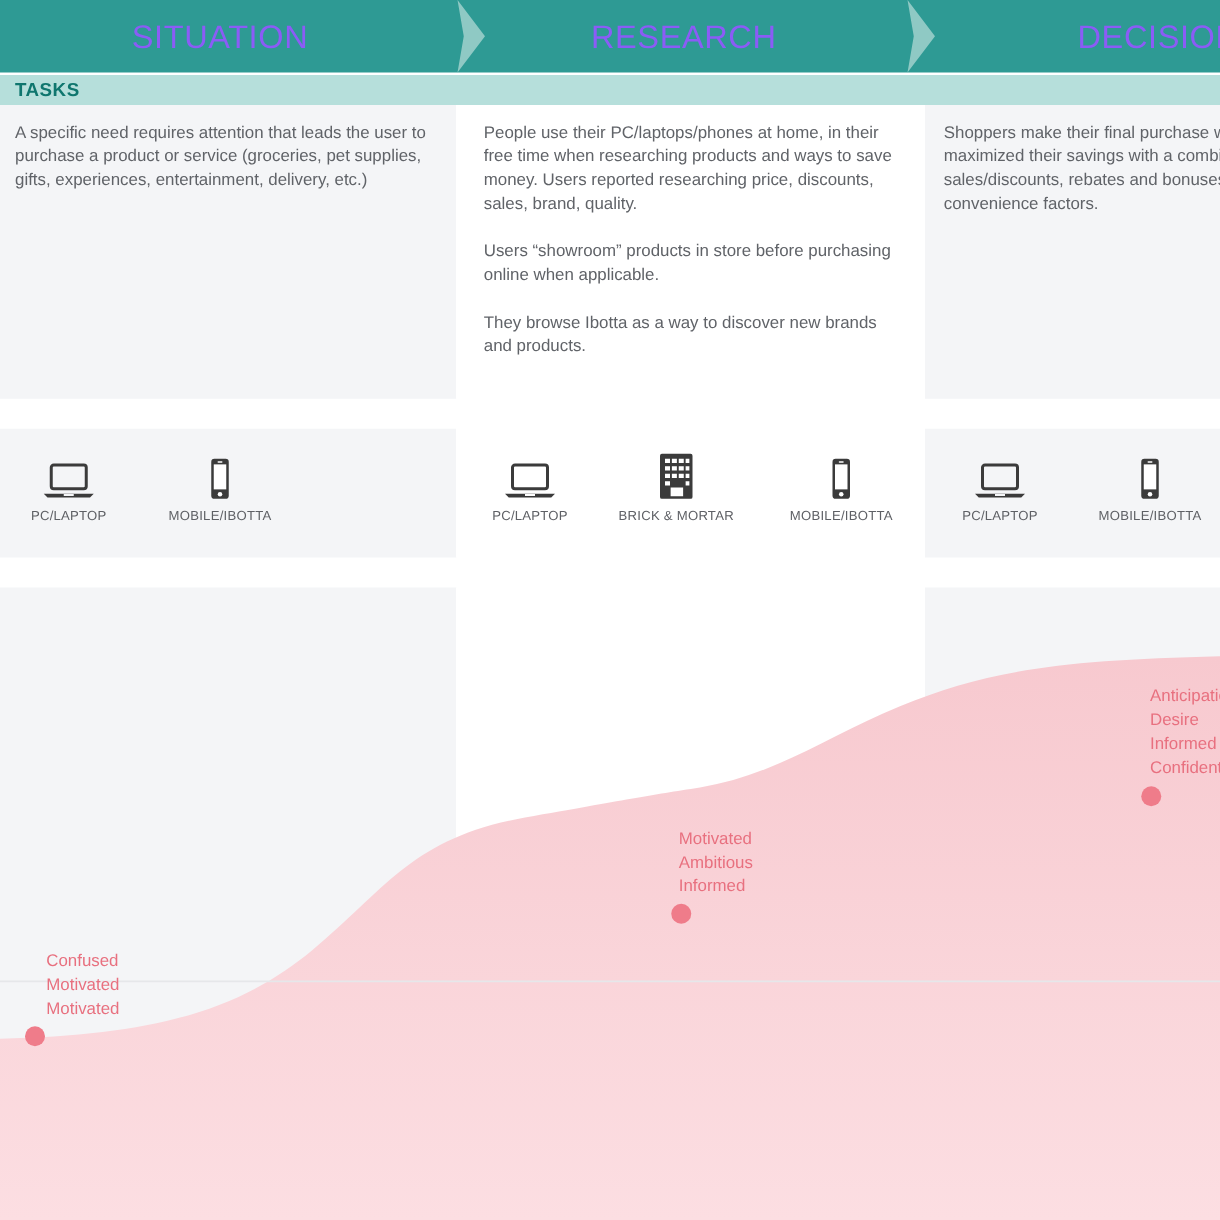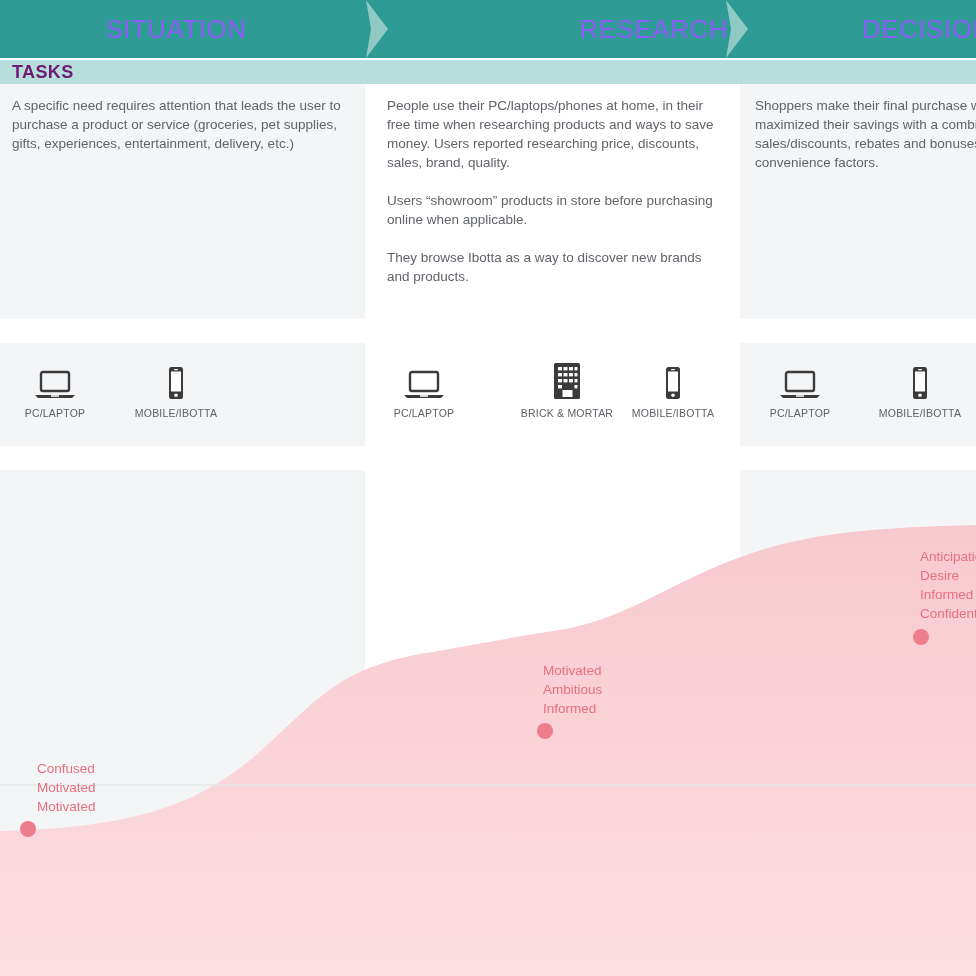--- a/index.html
+++ b/index.html
@@ -34,21 +34,21 @@
     height: 58px;
     line-height: 58px;
     color: #8b5cf6;
     font-size: 26px;
     font-weight: 400;
     letter-spacing: 0.5px;
     text-align: center;
     white-space: nowrap;
   }
   .phase-title.p0 { left: 0px;   width: 352px; }
-  .phase-title.p1 { left: 366px; width: 362px; text-align: right; }
+  .phase-title.p1 { left: 366px; width: 362px; }
   .phase-title.p2 { left: 748px; width: 300px; text-align: left; padding-left: 114px; }
 
   .chevron {
     position: absolute;
     top: 0;
     width: 26px;
     height: 58px;
   }
   .chevron.c0 { left: 362px; }
   .chevron.c1 { left: 722px; }
@@ -58,23 +58,23 @@
     position: absolute;
     left: 0;
     width: 976px;
     background: #b6dfdb;
   }
   .band-label {
     position: absolute;
     left: 12px;
     top: 50%;
     transform: translateY(-50%);
-    font-size: 18px;
+    font-size: 15px;
     font-weight: bold;
-    color: #701a75;
+    color: #0f766e;
     letter-spacing: 0.4px;
     white-space: nowrap;
   }
   #band-tasks     { top: 60px;  height: 24px; }
   #band-tools     { top: 319px; height: 24px; }
   #band-emotional { top: 446px; height: 24px; }
 
   
   .colbg {
     position: absolute;
@@ -231,21 +231,21 @@
     <div class="tool-icon">
       <svg width="42" height="30" viewBox="0 0 42 30">
         <rect x="7" y="2" width="28" height="19" rx="2" fill="none" stroke="#3b3b3b" stroke-width="2.4"></rect>
         <path d="M1 25 h40 l-3 3 H4 Z" fill="#3b3b3b"></path>
         <rect x="17" y="25.2" width="8" height="1.6" fill="#ffffff"></rect>
       </svg>
     </div>
     <div class="tool-label">PC/LAPTOP</div>
   </div>
 
-  <div class="tool" style="left:507px">
+  <div class="tool" style="left:481px">
     <div class="tool-icon">
       <svg width="34" height="38" viewBox="0 0 34 38">
         <rect x="4" y="1" width="26" height="36" rx="1.5" fill="#3b3b3b"></rect>
         <g fill="#ffffff">
           <rect x="8" y="5" width="4" height="3.4"></rect>
           <rect x="13.5" y="5" width="4" height="3.4"></rect>
           <rect x="19" y="5" width="4" height="3.4"></rect>
           <rect x="24.5" y="5" width="3" height="3.4"></rect>
           <rect x="8" y="11" width="4" height="3.4"></rect>
           <rect x="13.5" y="11" width="4" height="3.4"></rect>

